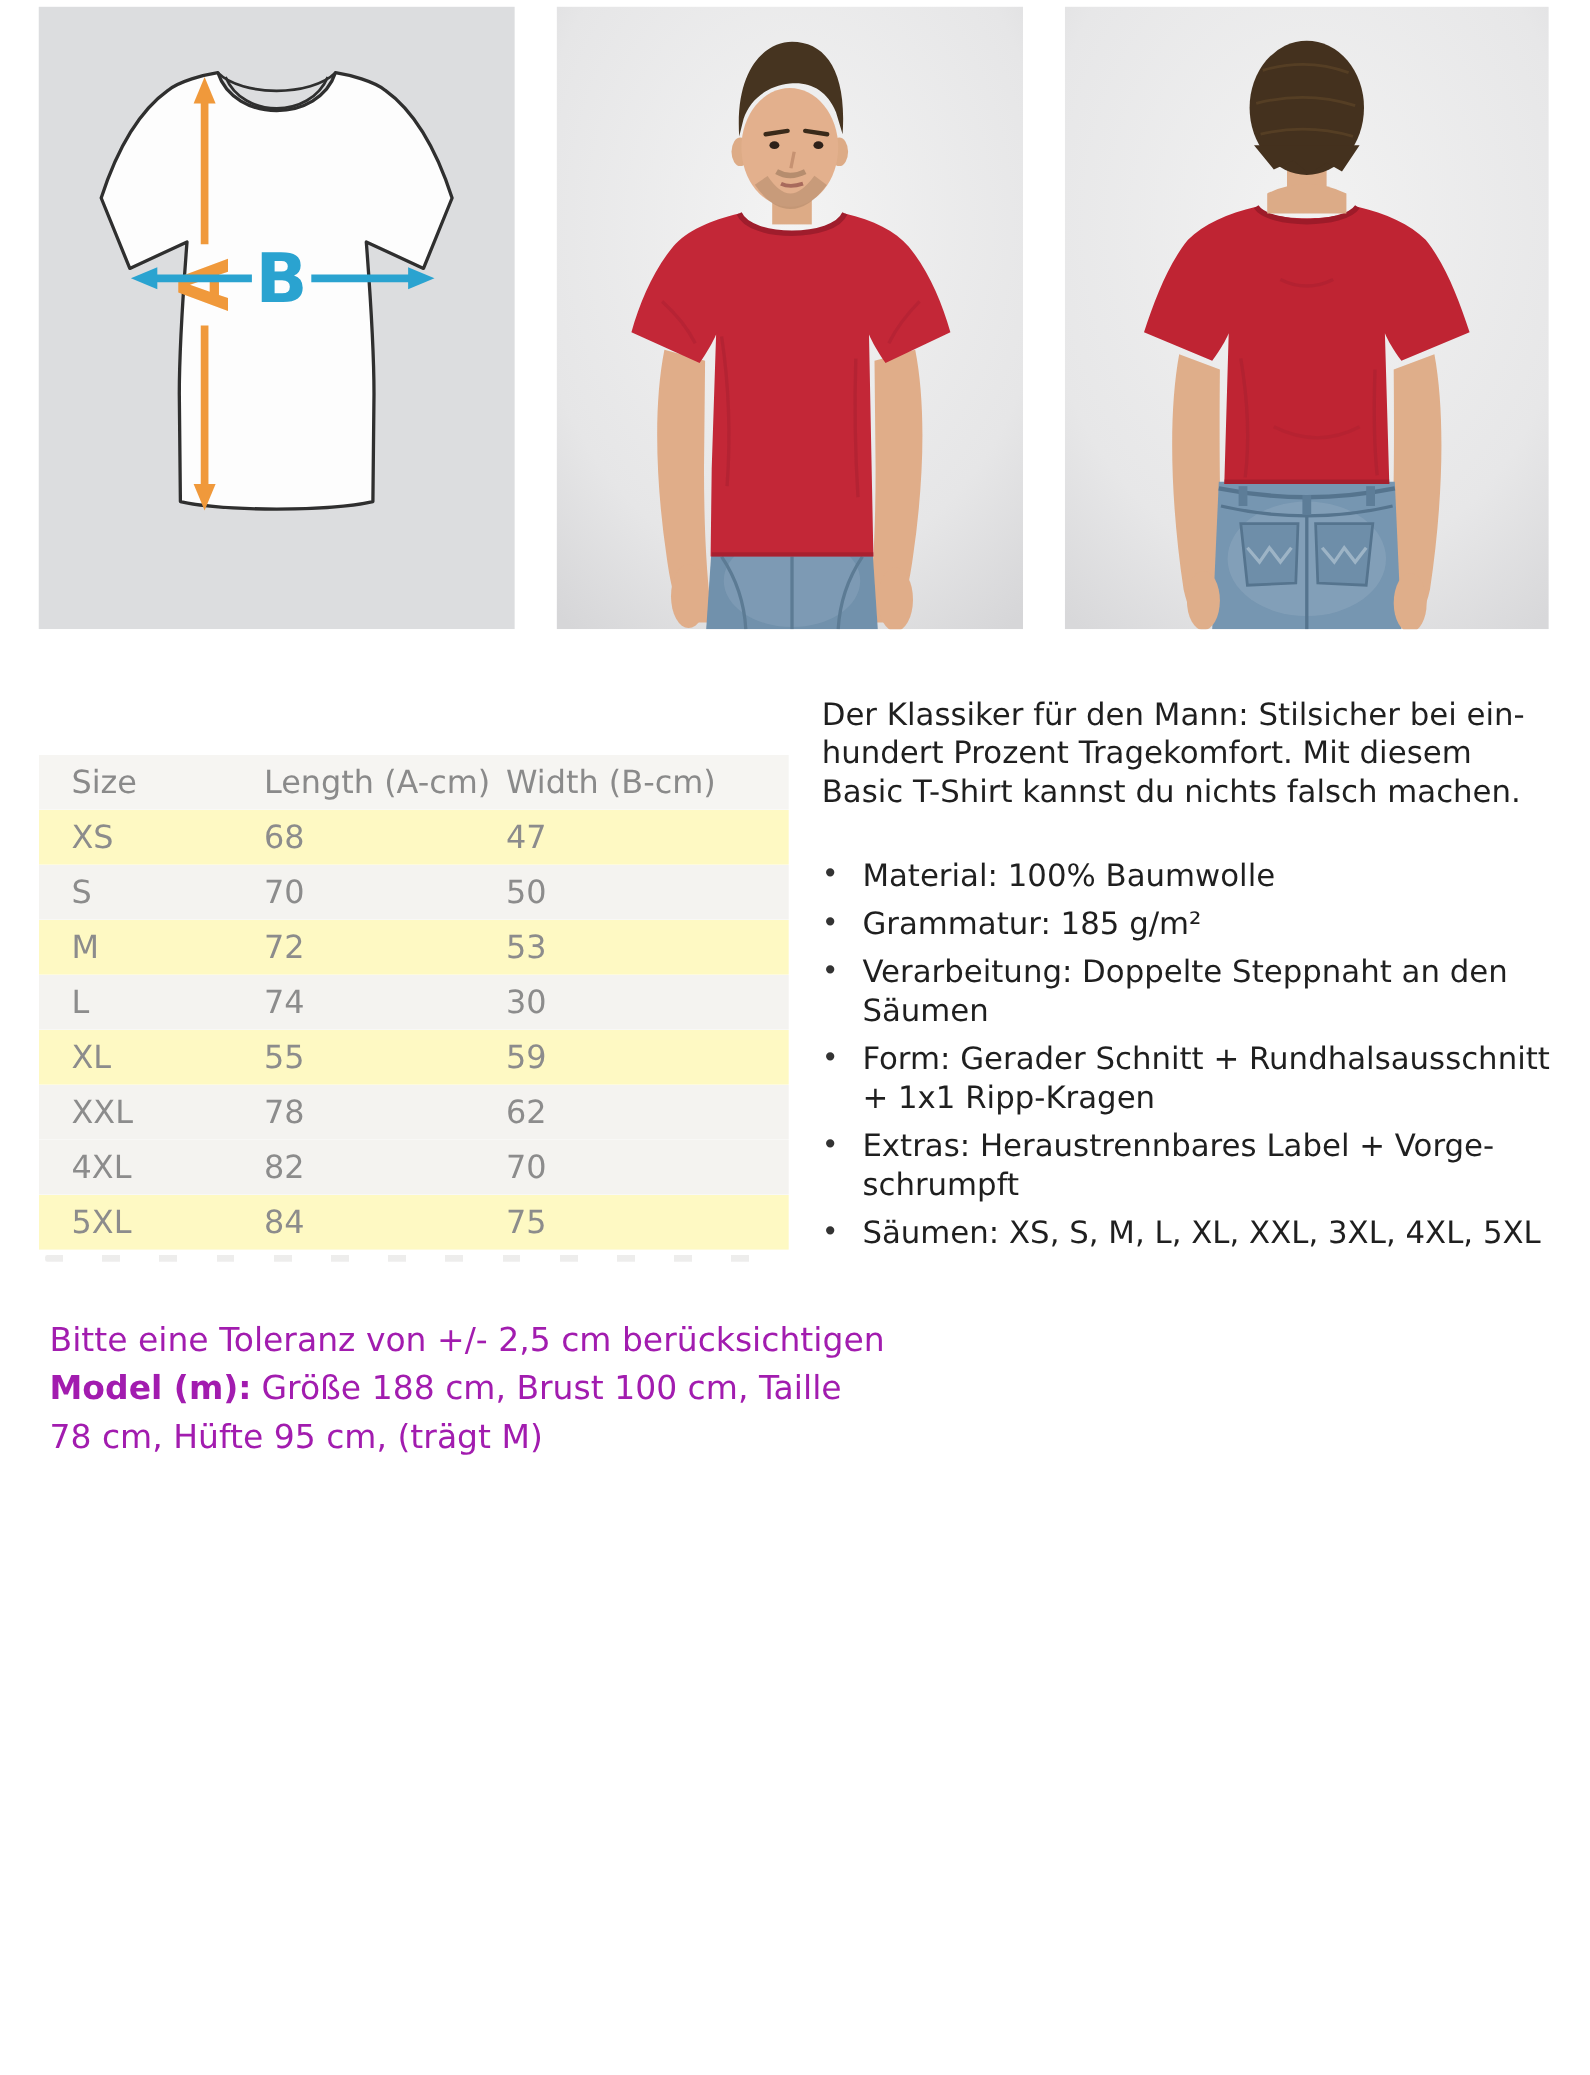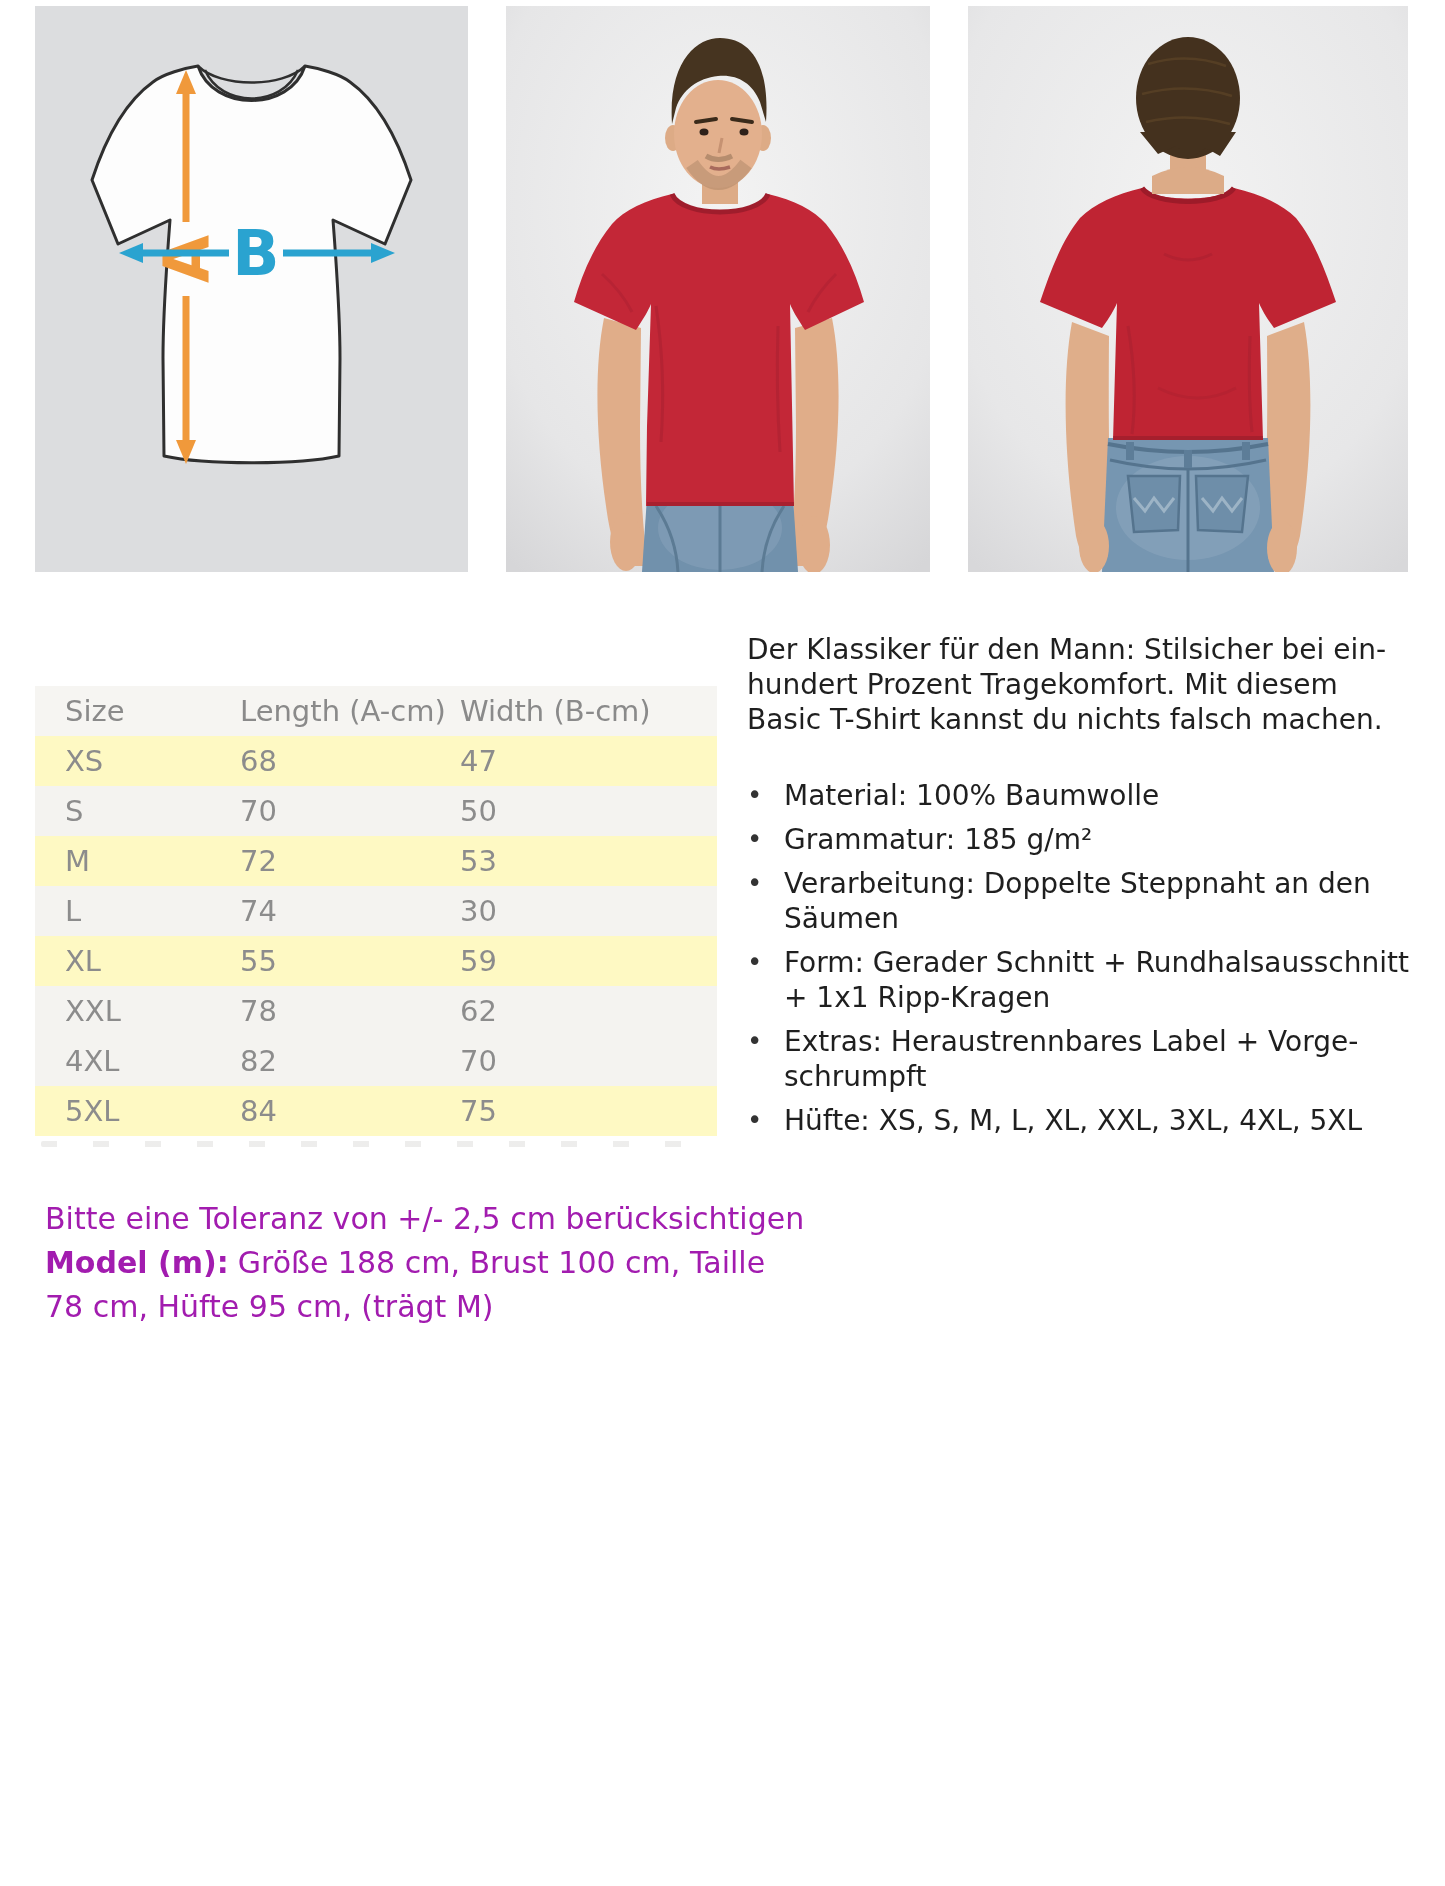--- a/index.html
+++ b/index.html
@@ -268,21 +268,21 @@
         <span class="li-text">Form: Gerader Schnitt + Rundhalsausschnitt
 + 1x1 Ripp-Kragen</span>
       </li>
       <li>
         <span class="bullet">•</span>
         <span class="li-text">Extras: Heraustrennbares Label + Vorge-
 schrumpft</span>
       </li>
       <li>
         <span class="bullet">•</span>
-        <span class="li-text">Hüfte: XS, S, M, L, XL, XXL, 3XL, 4XL, 5XL</span>
+        <span class="li-text">Säumen: XS, S, M, L, XL, XXL, 3XL, 4XL, 5XL</span>
       </li>
     </ul>
   </div>
 </div>
 
 <div class="notes">
   <p>Bitte eine Toleranz von +/- 2,5 cm berücksichtigen</p>
   <p><span class="model-label">Model (m):</span><span class="model-details">Größe 188 cm, Brust 100 cm, Taille
 78 cm, Hüfte 95 cm, (trägt M)</span></p>
 </div>

